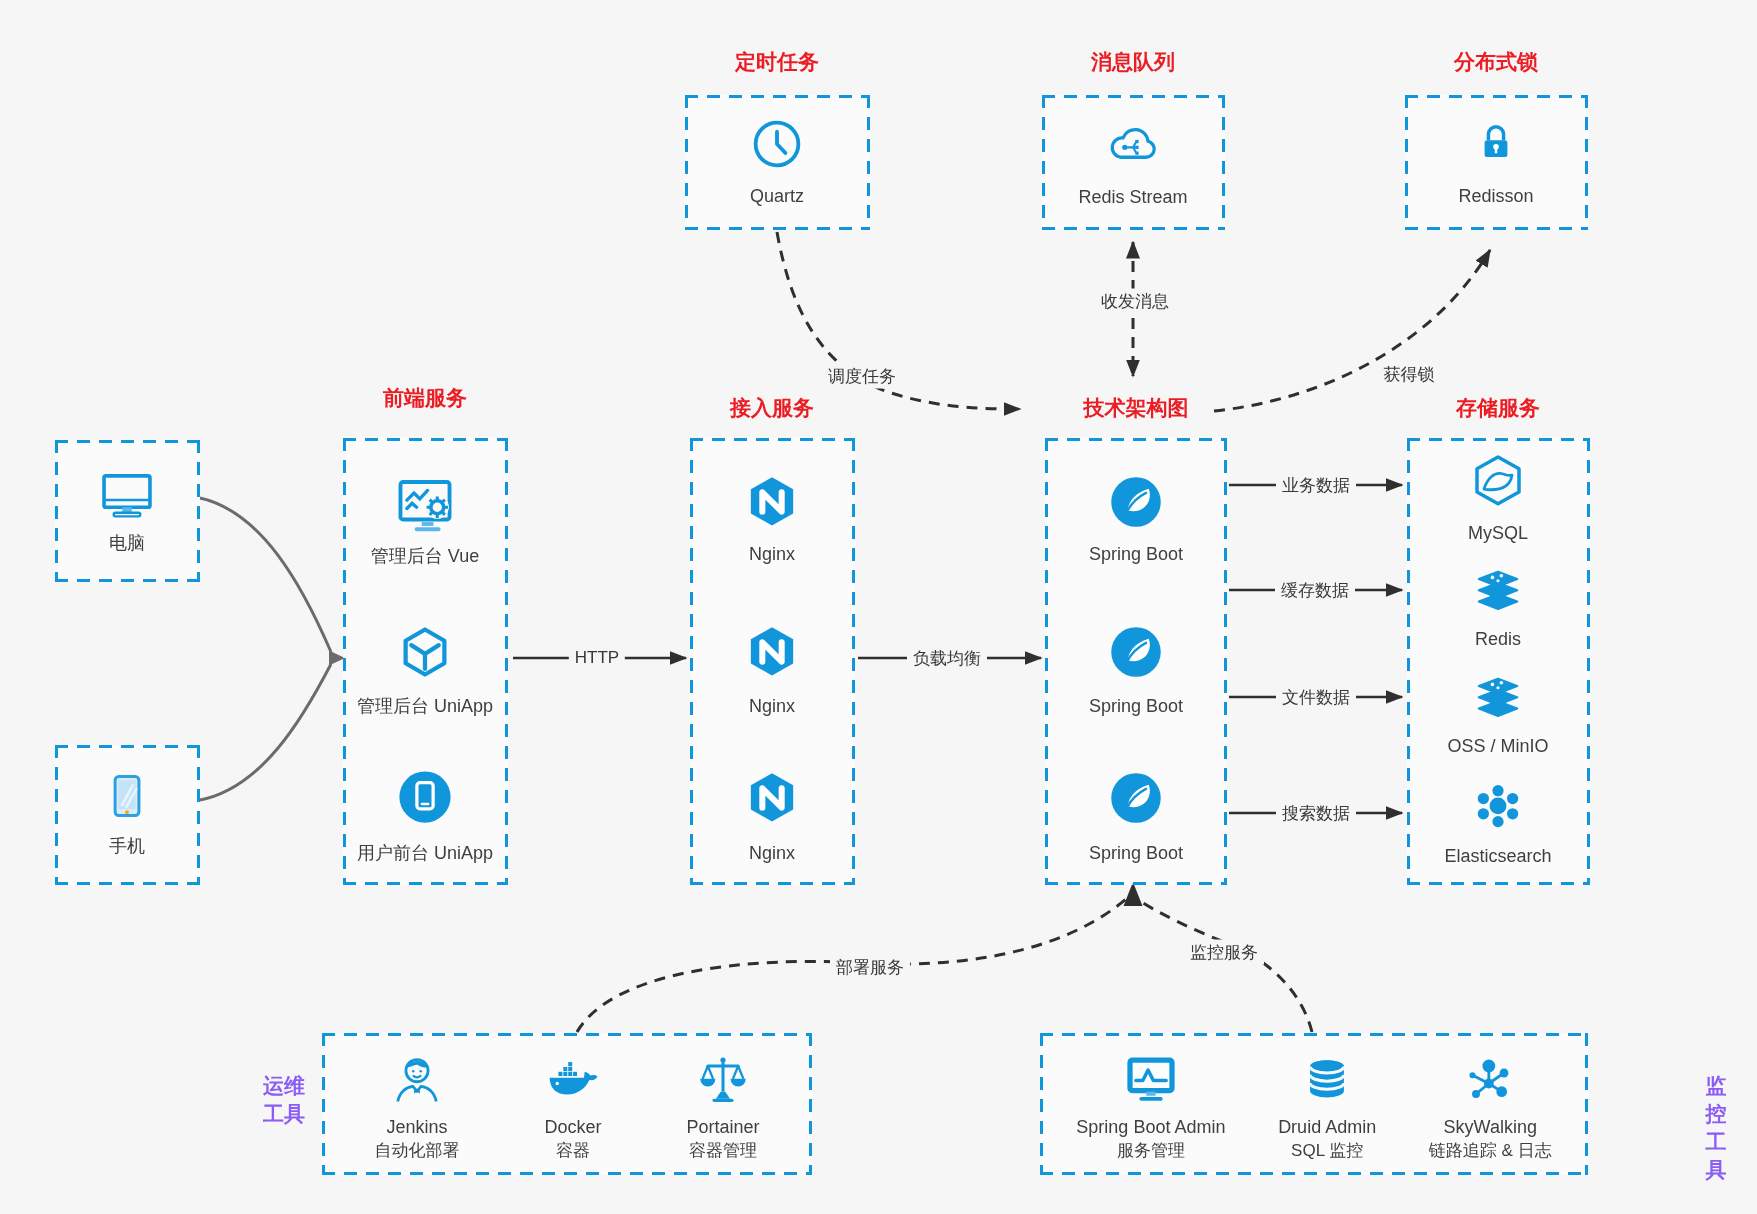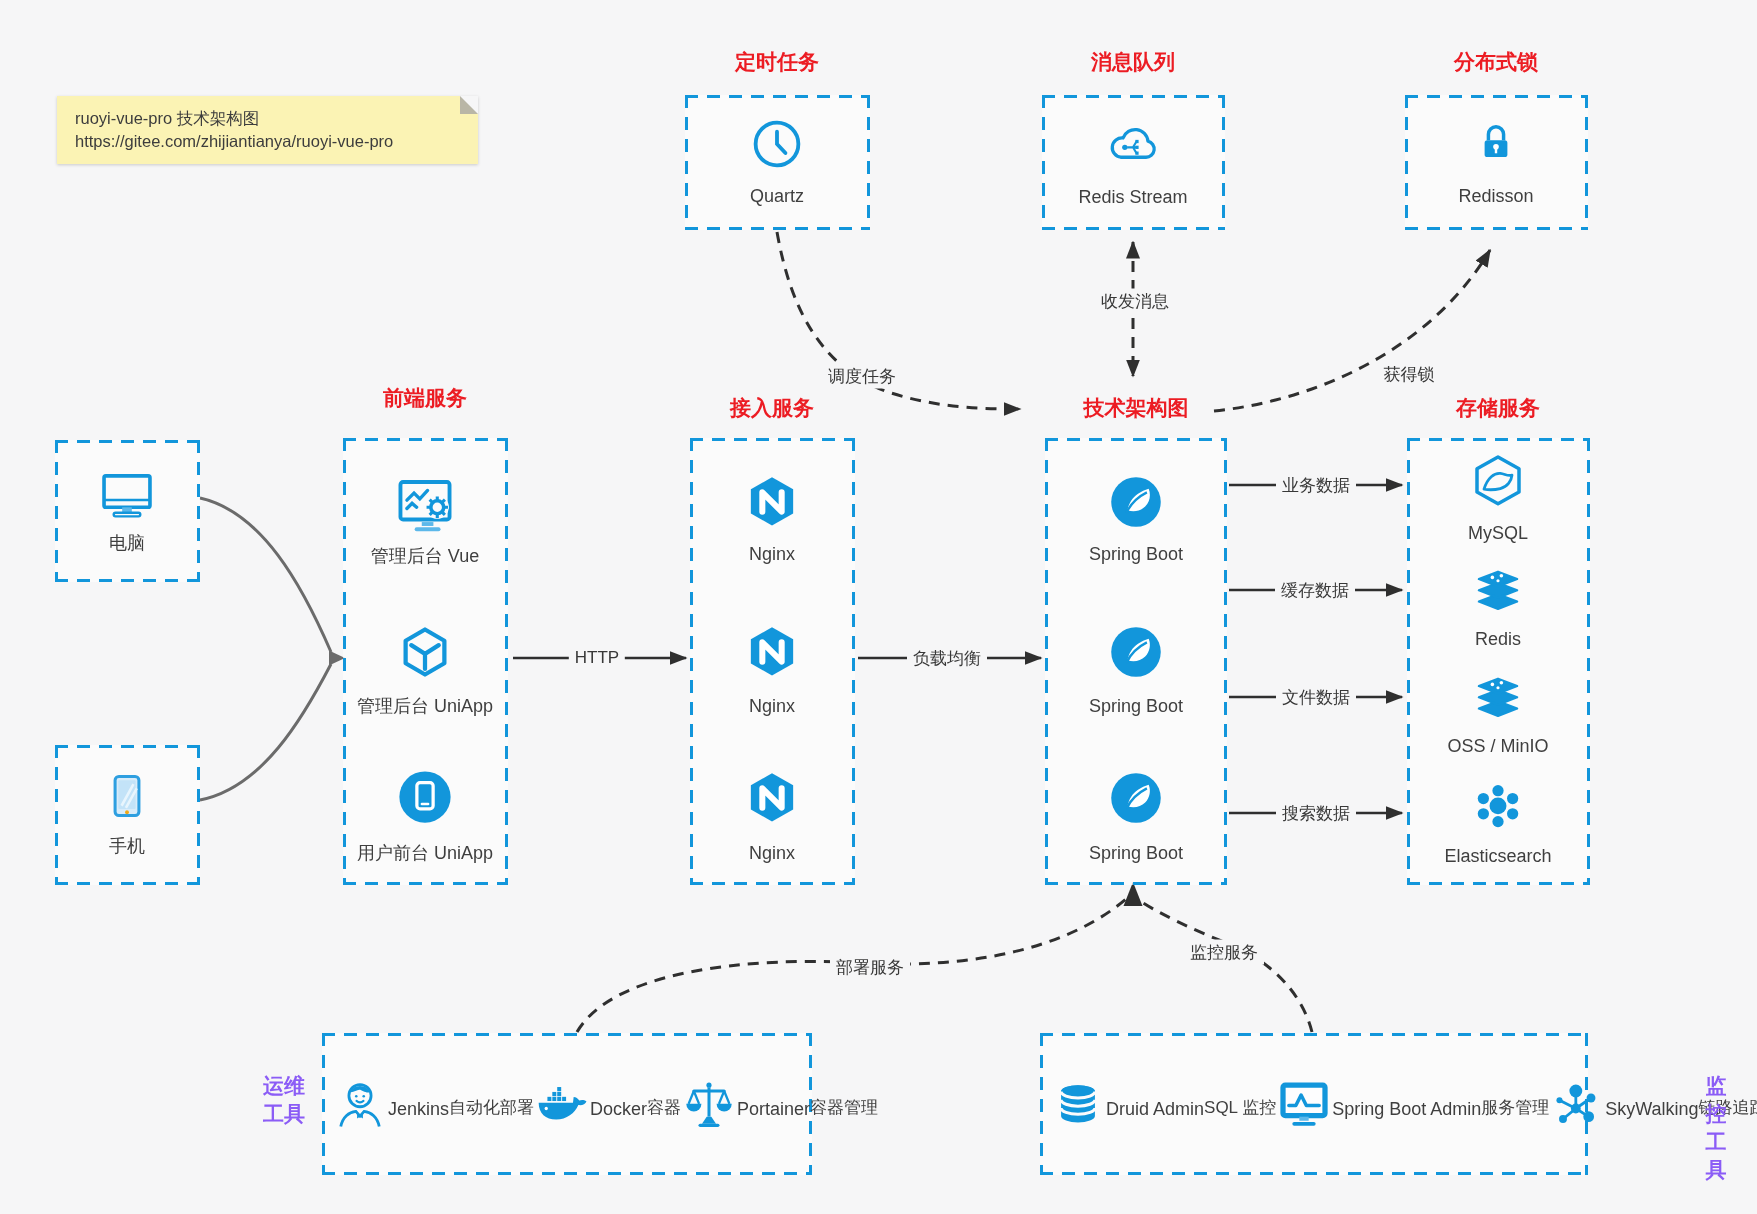--- a/index.html
+++ b/index.html
@@ -24,21 +24,21 @@
     font-size:18px;color:#3f3f3f;text-align:center;white-space:nowrap;}
   .edge-label{position:absolute;transform:translate(-50%,-50%);z-index:4;
     background:#f6f6f7;padding:1px 6px;font-size:17px;color:#383838;white-space:nowrap;}
   #edges{position:absolute;left:0;top:0;z-index:1;}
   #note{position:absolute;left:57px;top:96px;width:421px;height:68px;background:#fbf3b4;
     box-shadow:0 1px 3px rgba(0,0,0,.18);z-index:3;}
   #note .fold{position:absolute;right:0;top:0;width:0;height:0;
     border-bottom:18px solid #b9b6a6;border-right:18px solid #f6f6f7;}
   #note .txt{padding:11px 20px 0 18px;font-size:16.5px;line-height:23px;color:#3d3d3d;white-space:nowrap;}
   .bottom-box{display:flex;justify-content:space-around;align-items:center;padding:6px 10px 0 10px;box-sizing:border-box;}
-  .tool-item{display:flex;flex-direction:row;align-items:center;}
+  .tool-item{display:flex;flex-direction:column;align-items:center;}
   .tool-item .nm{font-size:18px;color:#3f3f3f;margin-top:4px;line-height:23px;white-space:nowrap;}
   .tool-item .ds{font-size:17px;color:#3f3f3f;line-height:23px;white-space:nowrap;}
 </style>
 </head>
 <body>
 
 <div id="canvas">
 
   <svg id="edges" width="1757" height="1214" viewBox="0 0 1757 1214">
     <defs>
@@ -59,27 +59,20 @@
     <path d="M 1229 813 H 1402" stroke="#2f2f2f" stroke-width="2.6" marker-end="url(#ah)"></path>
 
     <path d="M 777 232 C 790 305 818 365 885 391 C 938 409 988 409 1020 409" fill="none" stroke="#2f2f2f" stroke-width="3" stroke-dasharray="11 8" marker-end="url(#ah)"></path>
     <path d="M 1133 242 V 376" fill="none" stroke="#2f2f2f" stroke-width="3" stroke-dasharray="11 8" marker-start="url(#ah)" marker-end="url(#ah)"></path>
     <path d="M 1214 411 C 1330 399 1437 340 1490 250" fill="none" stroke="#2f2f2f" stroke-width="3" stroke-dasharray="11 8" marker-end="url(#ah)"></path>
     <path d="M 577 1032 C 612 972 742 956 864 963 C 992 970 1078 940 1126 899" fill="none" stroke="#2f2f2f" stroke-width="3" stroke-dasharray="11 8"></path>
     <path d="M 1312 1032 C 1302 992 1268 958 1224 942 C 1194 930 1160 914 1140 901" fill="none" stroke="#2f2f2f" stroke-width="3" stroke-dasharray="11 8"></path>
     <polygon points="1133,882 1123.5,906 1142.5,906" fill="#2f2f2f"></polygon>
   </svg>
 
-  <div id="note">
-    <div class="fold"></div>
-    <div class="txt">
-      <div>ruoyi-vue-pro 技术架构图</div>
-      <div>https://gitee.com/zhijiantianya/ruoyi-vue-pro</div>
-    </div>
-  </div>
 
   <div class="svc-title" style="left:777px;top:48px;">定时任务</div>
   <div class="svc-title" style="left:1133px;top:48px;">消息队列</div>
   <div class="svc-title" style="left:1496px;top:48px;">分布式锁</div>
 
   <div class="dash-box" style="left:685px;top:95px;width:185px;height:135px;"></div>
   <div class="ctr" style="left:777px;top:146px;">
     <svg width="54" height="54" viewBox="0 0 48 48">
         <circle cx="24" cy="24" r="19" fill="none" stroke="#1296db" stroke-width="3.4"></circle>
         <path d="M24 13 V24 L31.5 32" fill="none" stroke="#1296db" stroke-width="3.4" stroke-linecap="round"></path>
@@ -332,40 +325,40 @@
   </div>
 
   <div class="group-label" style="left:1716px;top:1072px;">
     <div>监控</div>
     <div>工具</div>
   </div>
   <div class="dash-box bottom-box" style="left:1040px;top:1033px;width:548px;height:142px;">
     <div class="tool-item">
       <span>
         <svg width="56" height="56" viewBox="0 0 48 48">
+          <rect x="6" y="7" width="36" height="26" rx="2" fill="#fdfdfe" stroke="#1296db" stroke-width="4.5"></rect>
+          <path d="M11,24.5 L17,24.5 L21.5,15.5 L26,24.5 L37,24.5" fill="none" stroke="#1296db" stroke-width="3" stroke-linecap="round" stroke-linejoin="round"></path>
+          <rect x="20" y="34" width="8" height="3.5" fill="#5cb8ea"></rect>
+          <rect x="14" y="38.5" width="20" height="3.2" rx="1.6" fill="#1296db"></rect>
+        </svg>
+      </span>
+      <div class="nm">Spring Boot Admin</div>
+      <div class="ds">服务管理</div>
+    </div>
+    <div class="tool-item">
+      <span>
+        <svg width="56" height="56" viewBox="0 0 48 48">
           <path d="M9.5,12.5 a14.5,5.5 0 0 1 29,0 V33.5 a14.5,5.5 0 0 1 -29,0 Z" fill="#1296db"></path>
           <path d="M9.5,19.5 a14.5,5.5 0 0 0 29,0 M9.5,26.5 a14.5,5.5 0 0 0 29,0" fill="none" stroke="#fbfbfc" stroke-width="2.6"></path>
           <ellipse cx="24" cy="12.5" rx="14.5" ry="5.5" fill="#1296db" stroke="#fbfbfc" stroke-width="0"></ellipse>
           <path d="M9.5,12.5 a14.5,5.5 0 0 0 29,0" fill="none" stroke="#fbfbfc" stroke-width="2.6"></path>
         </svg>
       </span>
       <div class="nm">Druid Admin</div>
       <div class="ds">SQL 监控</div>
-    </div>
-    <div class="tool-item">
-      <span>
-        <svg width="56" height="56" viewBox="0 0 48 48">
-          <rect x="6" y="7" width="36" height="26" rx="2" fill="#fdfdfe" stroke="#1296db" stroke-width="4.5"></rect>
-          <path d="M11,24.5 L17,24.5 L21.5,15.5 L26,24.5 L37,24.5" fill="none" stroke="#1296db" stroke-width="3" stroke-linecap="round" stroke-linejoin="round"></path>
-          <rect x="20" y="34" width="8" height="3.5" fill="#5cb8ea"></rect>
-          <rect x="14" y="38.5" width="20" height="3.2" rx="1.6" fill="#1296db"></rect>
-        </svg>
-      </span>
-      <div class="nm">Spring Boot Admin</div>
-      <div class="ds">服务管理</div>
     </div>
     <div class="tool-item">
       <span>
         <svg width="56" height="56" viewBox="0 0 48 48">
           <g stroke="#1296db" stroke-width="2.4">
             <path d="M23,27 L23,12 M23,27 L9,20 M23,27 L12,36 M23,27 L34,34 M23,27 L36,18"></path>
           </g>
           <g fill="#1296db">
             <circle cx="23" cy="12" r="5.5"></circle>
               <circle cx="36" cy="18" r="3.8"></circle>

